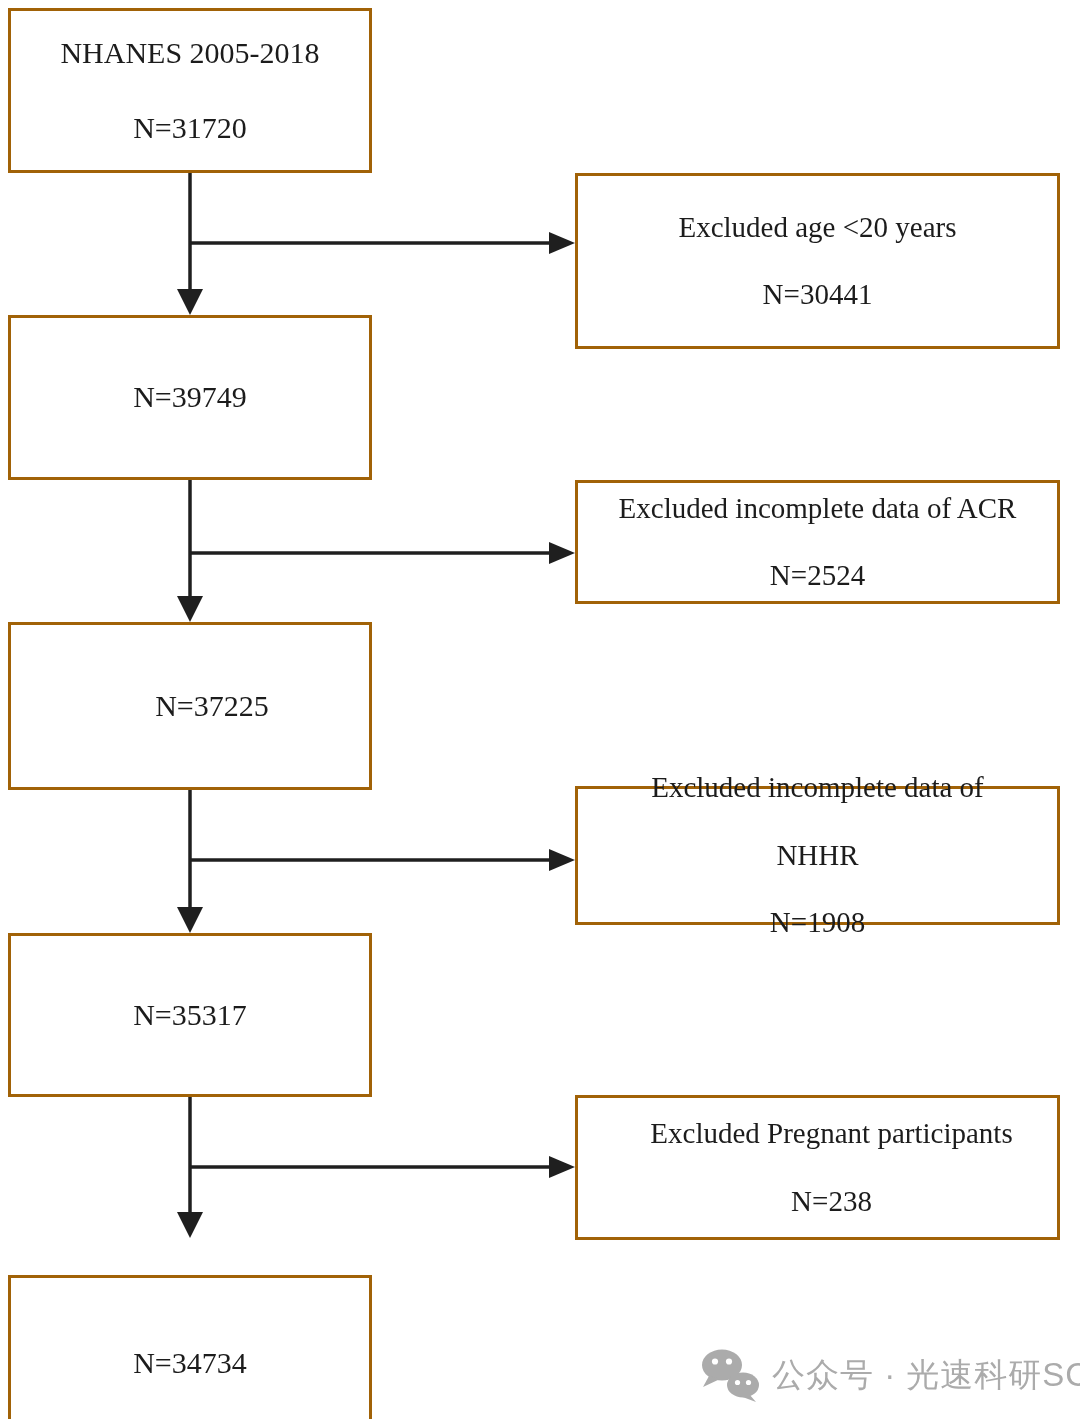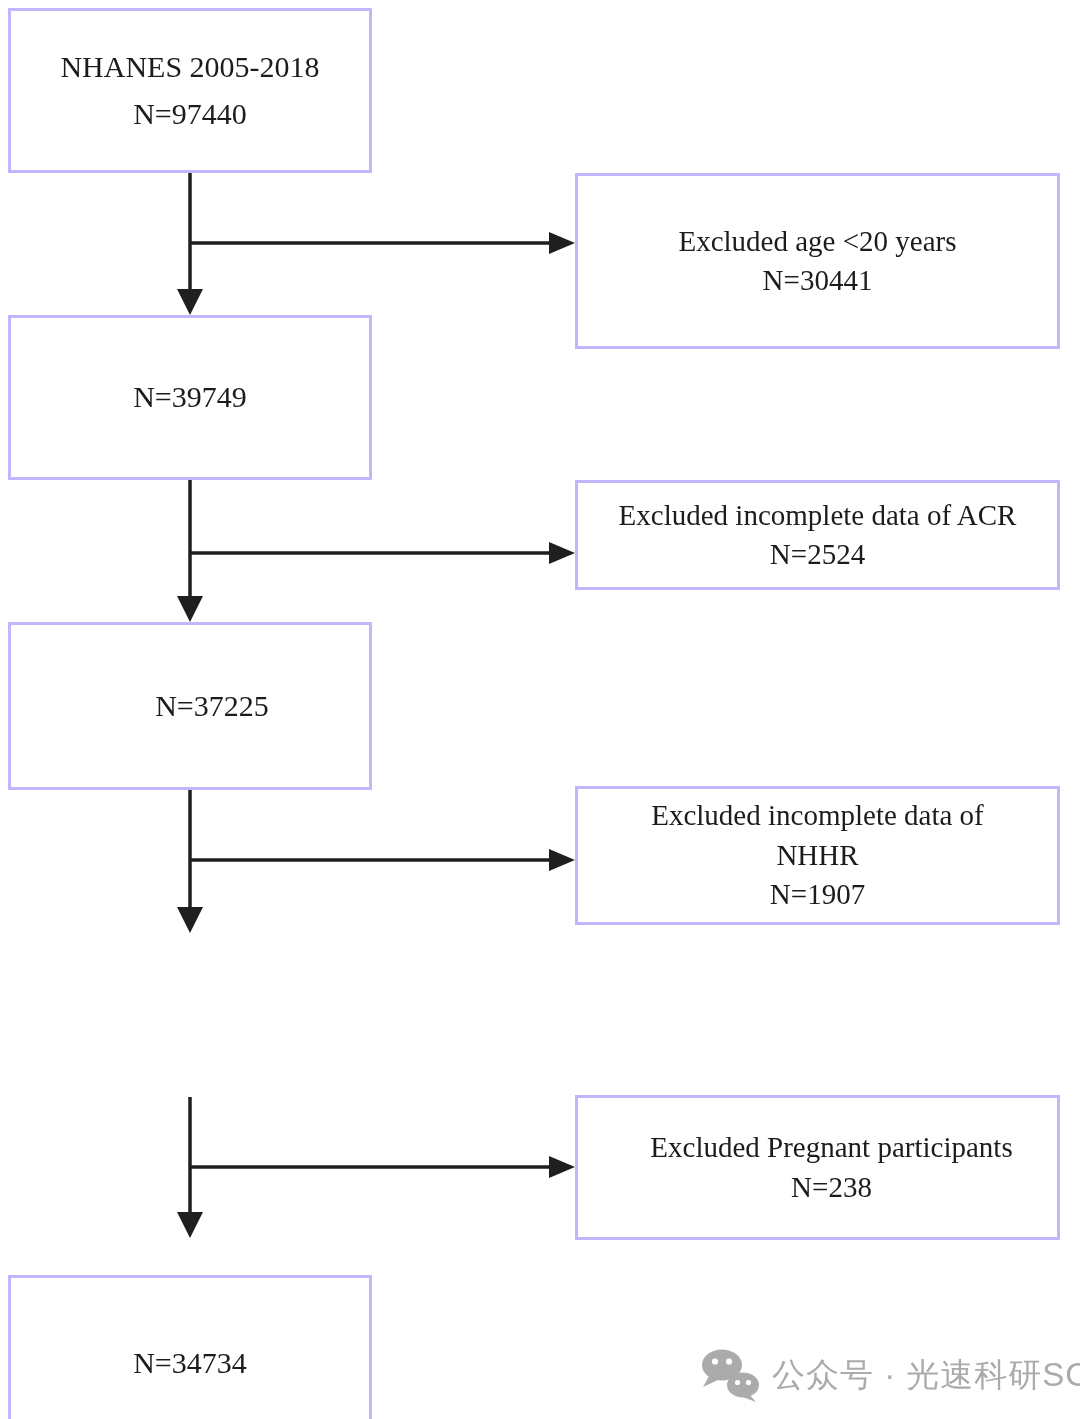--- a/index.html
+++ b/index.html
@@ -19,48 +19,49 @@
     position: absolute;
     left: 0;
     top: 0;
     width: 1080px;
     height: 1419px;
     pointer-events: none;
   }
   .box {
     position: absolute;
     box-sizing: border-box;
-    border: 3px solid #c4b5fd;
+    border: 3px solid #a16207;
     background: #ffffff;
     display: flex;
     flex-direction: column;
     justify-content: center;
     align-items: center;
     text-align: center;
     color: #1c1c1c;
+    gap: 28px;
   }
   .left-box {
     left: 8px;
     width: 364px;
     font-size: 30px;
     line-height: 1.55;
   }
   .right-box {
     left: 575px;
     width: 485px;
     font-size: 29px;
     line-height: 1.36;
   }
   .lb1 { top: 8px;    height: 165px; }
   .lb2 { top: 315px;  height: 165px; text-align: center; }
   .lb3 { top: 622px;  height: 168px; padding-left: 44px; }
   .lb4 { top: 933px;  height: 164px; }
   .lb5 { top: 1275px; height: 176px; }
   .rb1 { top: 173px;  height: 176px; }
-  .rb2 { top: 480px;  height: 110px; }
+  .rb2 { top: 480px;  height: 124px; }
   .rb3 { top: 786px;  height: 139px; }
   .rb4 { top: 1095px; height: 145px; padding-left: 28px; }
   .watermark {
     position: absolute;
     left: 698px;
     top: 1348px;
     display: flex;
     align-items: center;
     gap: 10px;
     color: #ababab;
@@ -96,50 +97,53 @@
       <polygon points="177,1212 203,1212 190,1238"></polygon>
       <polygon points="549,232 549,254 575,243"></polygon>
       <polygon points="549,542 549,564 575,553"></polygon>
       <polygon points="549,849 549,871 575,860"></polygon>
       <polygon points="549,1156 549,1178 575,1167"></polygon>
     </g>
   </svg>
 
   <div class="box left-box lb1">
     <div>NHANES 2005-2018</div>
-    <div>N=97440</div>
+    <div>N=31720</div>
   </div>
 
   <div class="box left-box lb2">
     <div>N=39749</div>
   </div>
 
   <div class="box left-box lb3">
     <div>N=37225</div>
   </div>
 
+  <div class="box left-box lb4">
+    <div>N=35317</div>
+  </div>
 
   <div class="box left-box lb5">
     <div>N=34734</div>
   </div>
 
   <div class="box right-box rb1">
     <div>Excluded age &lt;20 years</div>
     <div>N=30441</div>
   </div>
 
   <div class="box right-box rb2">
     <div>Excluded incomplete data of ACR</div>
     <div>N=2524</div>
   </div>
 
   <div class="box right-box rb3">
     <div>Excluded incomplete data of</div>
     <div>NHHR</div>
-    <div>N=1907</div>
+    <div>N=1908</div>
   </div>
 
   <div class="box right-box rb4">
     <div>Excluded Pregnant participants</div>
     <div>N=238</div>
   </div>
 
   <div class="watermark">
     <svg class="wechat-svg" width="64" height="54" viewBox="0 0 64 54" xmlns="http://www.w3.org/2000/svg">
       <g fill="#ababab">

